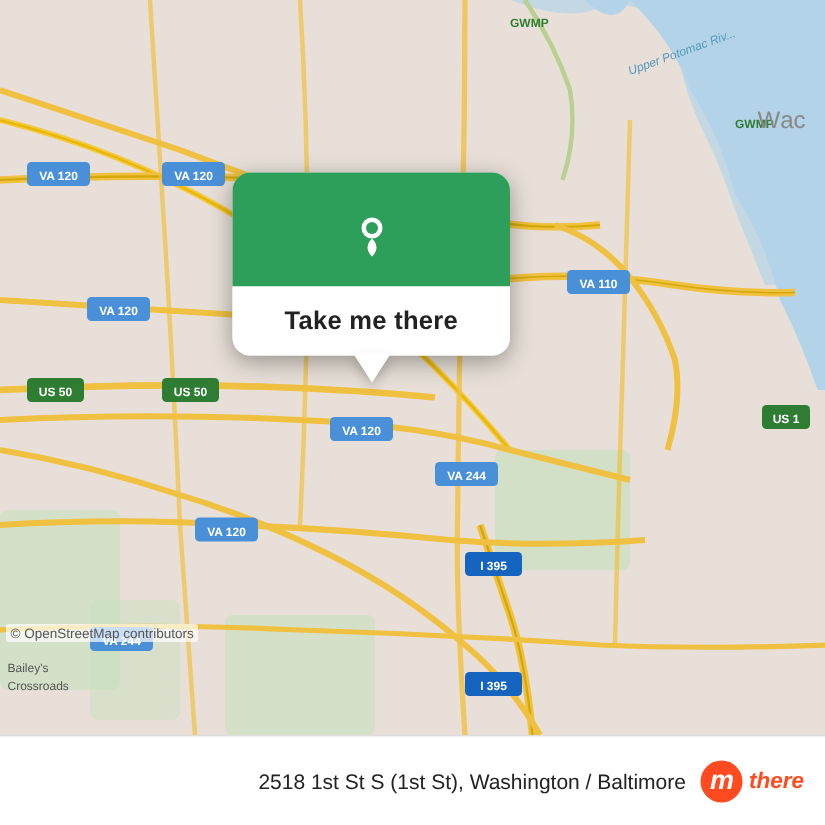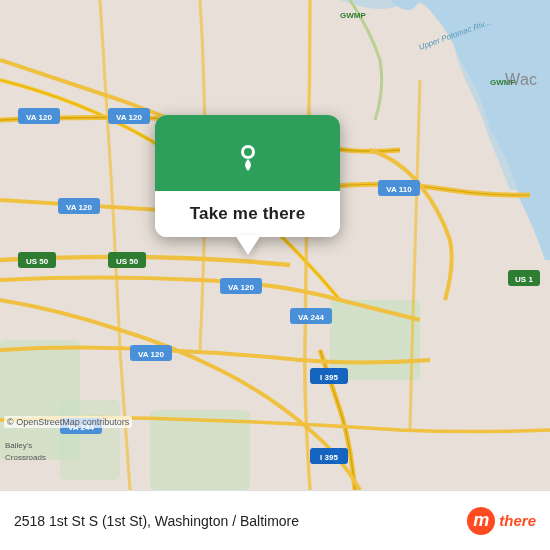--- a/index.html
+++ b/index.html
@@ -89,20 +89,21 @@
     
     #footer-bar {
       width: 550px;
       height: 60px;
       background: white;
       border-top: 1px solid #ddd;
       display: flex;
       align-items: center;
       padding: 0 14px;
       gap: 10px;
+      text-align: right;
     }
 
     #footer-address {
       font-size: 14px;
       color: #222;
       flex: 1;
     }
 
     #moovit-logo {
       display: flex;

